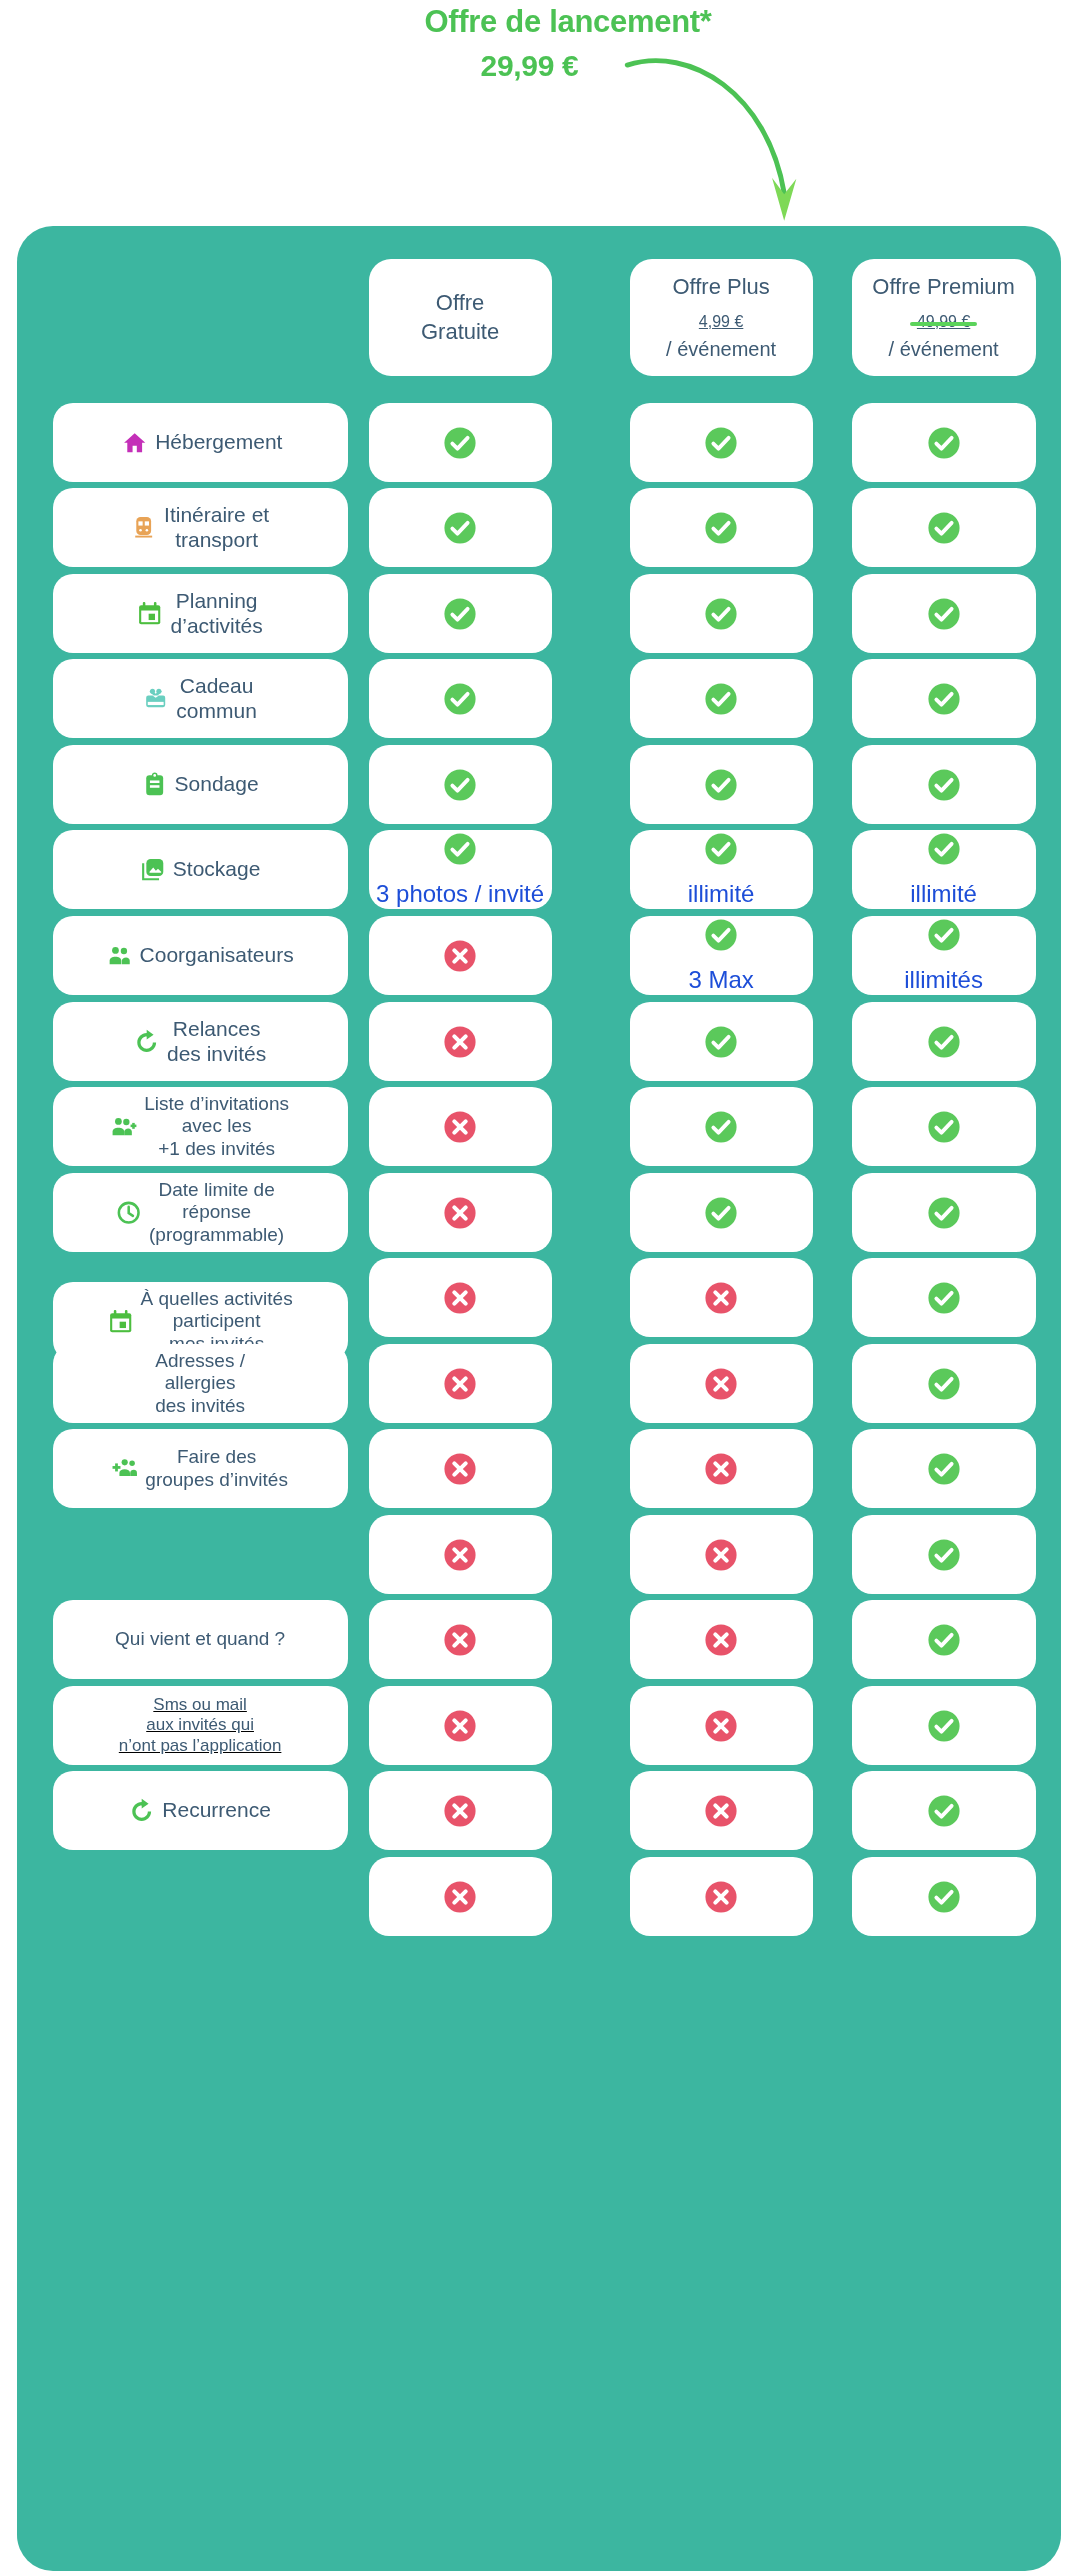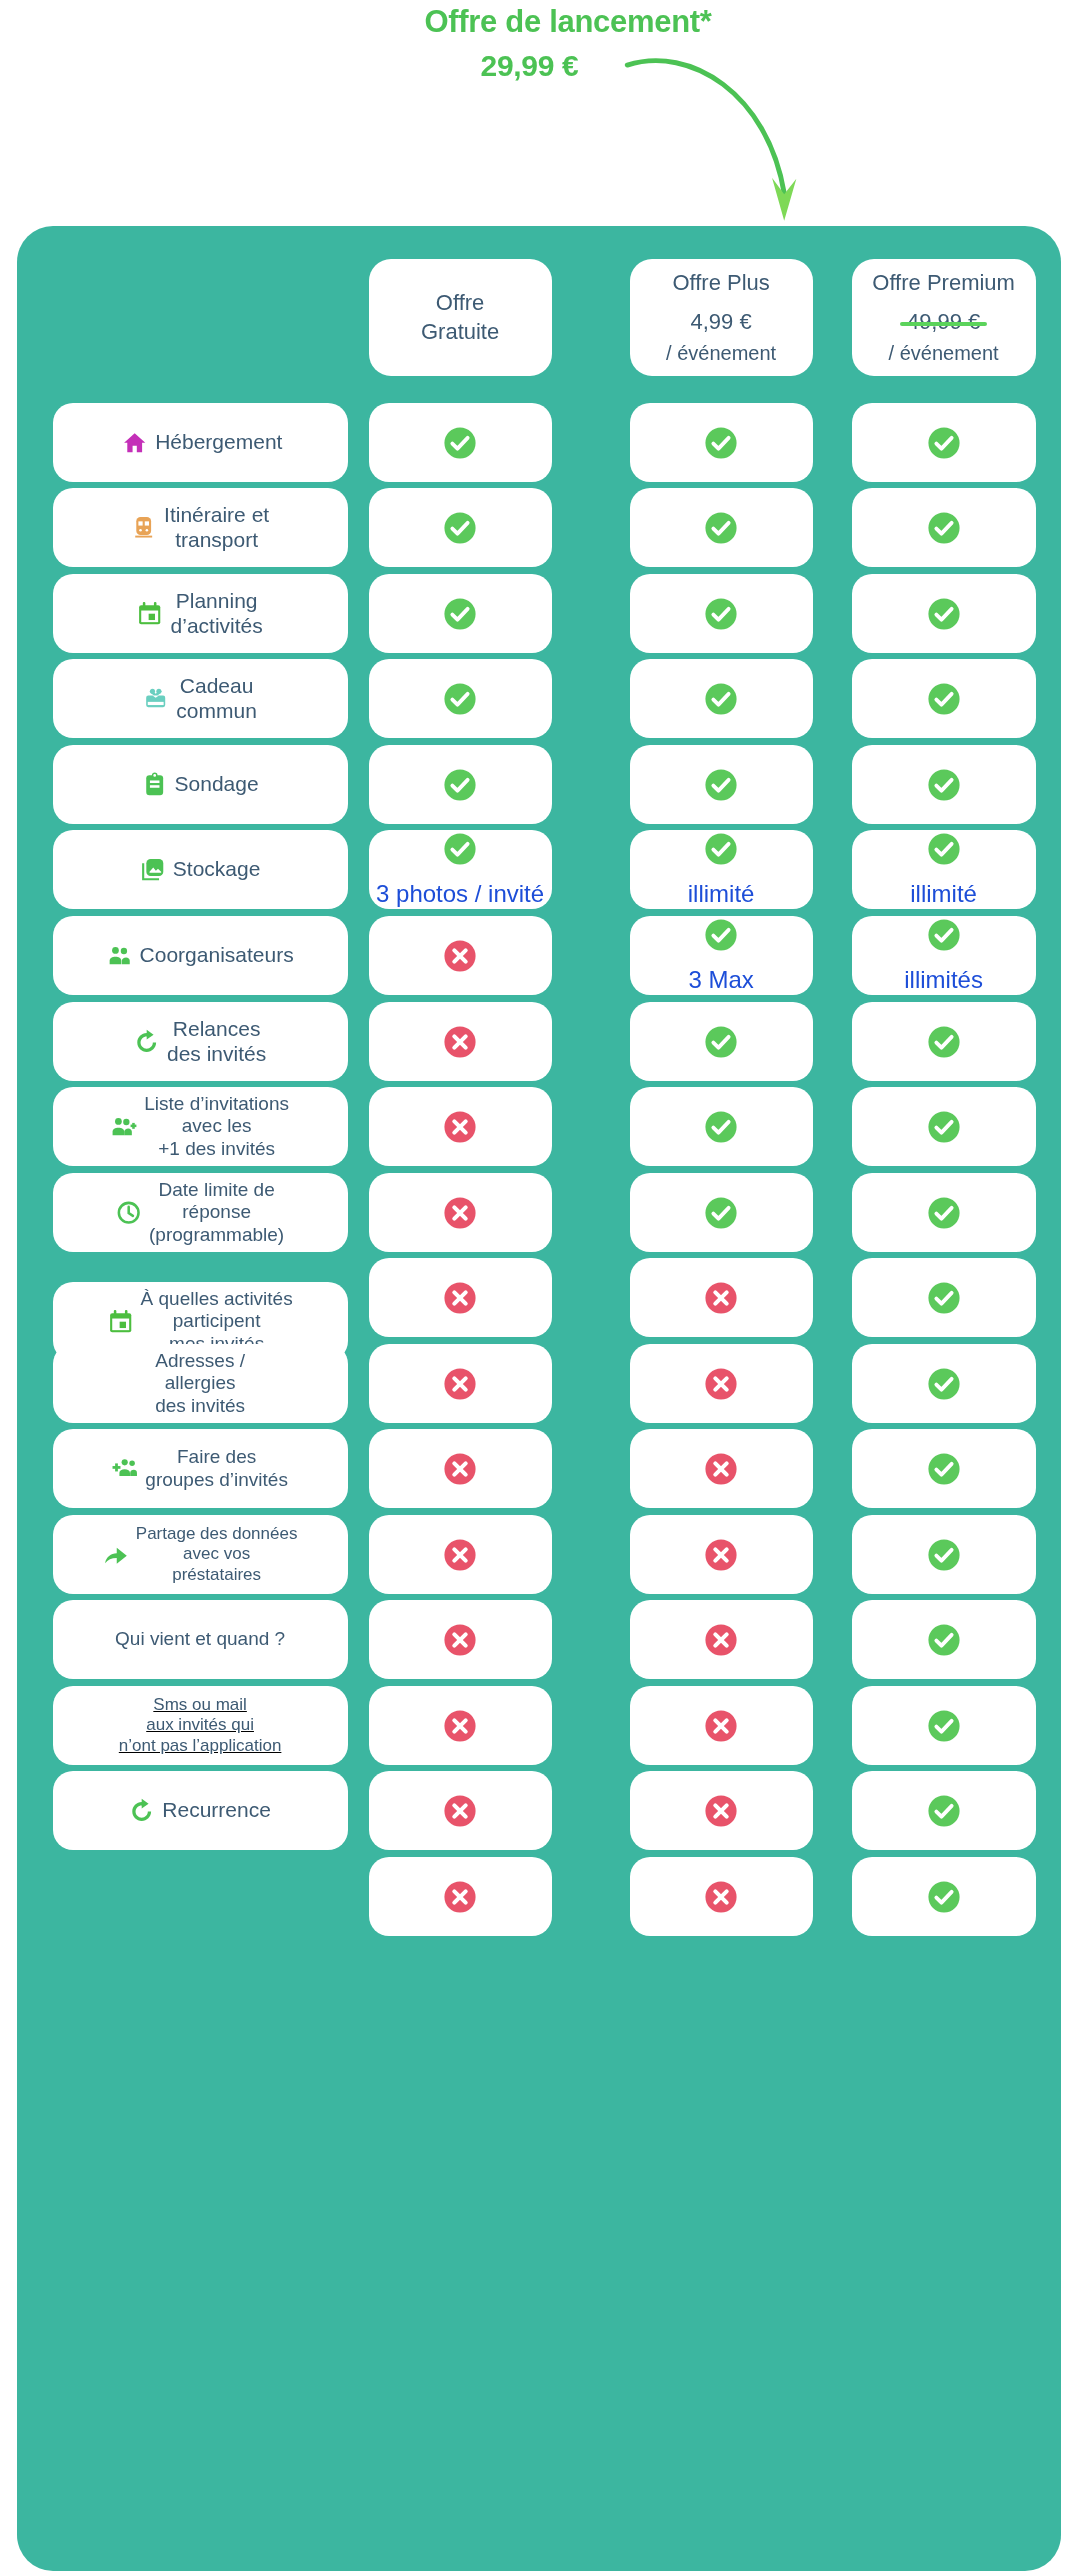--- a/index.html
+++ b/index.html
@@ -60,21 +60,21 @@
 
   .ficon{ flex:0 0 auto;width:25.4px;height:25.4px;display:block; }
 
   
   .hcell{
     position:absolute;background:#ffffff;border-radius:22px;
     display:flex;flex-direction:column;align-items:center;justify-content:center;
     color:#3D5A73;text-align:center;line-height:1.3;
   }
   .h-name{ font-size:22px; }
-  .h-price{ font-size:22px; margin-top:10px; position:relative; display:inline-block;}
+  .h-price{ font-size:16px; margin-top:10px; position:relative; display:inline-block;text-decoration:underline;}
   .h-price.struck::after{
     content:"";position:absolute;left:-6.6px;right:-6.6px;top:50%;
     height:3.9px;background:#5BD35B;border-radius:2.2px;
   }
   .h-per{ font-size:20px; margin-top:3.3px; }
 
   
   .cell{
     position:absolute;background:#ffffff;border-radius:20px;
     display:flex;flex-direction:column;align-items:center;justify-content:center;
@@ -500,30 +500,20 @@
         <circle cx="12" cy="12" r="11" fill="#E8536A"></circle>
         <path d="M8 8 L16 16 M16 8 L8 16" fill="none" stroke="#fff" stroke-width="2.9" stroke-linecap="round"></path>
       </svg>
     </div>
     <div class="cell col-prem" style="top: 1203px; height: 79px;">
       <svg class="mark" viewBox="0 0 24 24">
         <circle cx="12" cy="12" r="11" fill="#5BC95B"></circle>
         <path d="M6.6 12.4 L10.2 16 L17.4 8.4" fill="none" stroke="#fff" stroke-width="2.7" stroke-linecap="round" stroke-linejoin="round"></path>
       </svg>
     </div>
-    <div class="feat" style="top: 1289px; height: 79px;">
-      <div class="feat-inner">
-        <svg class="ficon" viewBox="0 0 24 24" fill="#4CC254">
-          <path d="M2 20 c1-6 5.5-9 11-9.3 V5.5 L22.5 13 L13 20.5 V15.2 c-5 0-8.5 1.8-11 4.8 Z"></path>
-        </svg>
-        <div class="feat-label xs">Partage des données
-avec vos
-préstataires</div>
-      </div>
-    </div>
     <div class="cell col-free" style="top: 1289px; height: 79px;">
       <svg class="mark" viewBox="0 0 24 24">
         <circle cx="12" cy="12" r="11" fill="#E8536A"></circle>
         <path d="M8 8 L16 16 M16 8 L8 16" fill="none" stroke="#fff" stroke-width="2.9" stroke-linecap="round"></path>
       </svg>
     </div>
     <div class="cell col-plus" style="top: 1289px; height: 79px;">
       <svg class="mark" viewBox="0 0 24 24">
         <circle cx="12" cy="12" r="11" fill="#E8536A"></circle>
         <path d="M8 8 L16 16 M16 8 L8 16" fill="none" stroke="#fff" stroke-width="2.9" stroke-linecap="round"></path>

